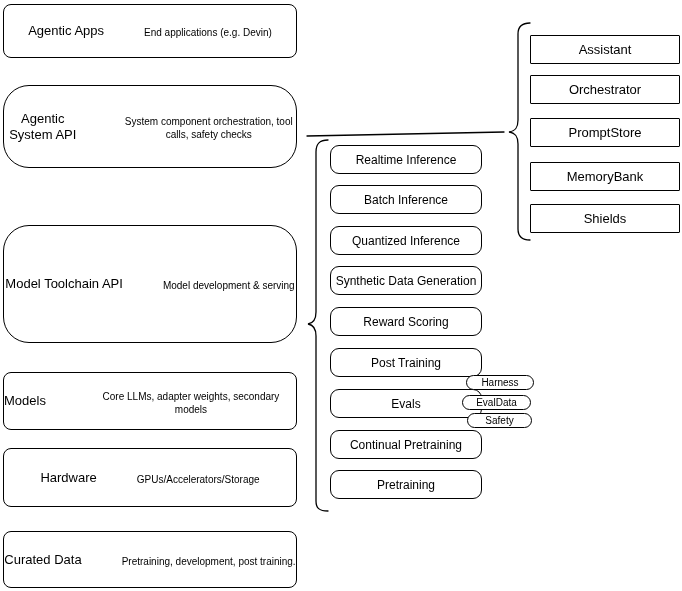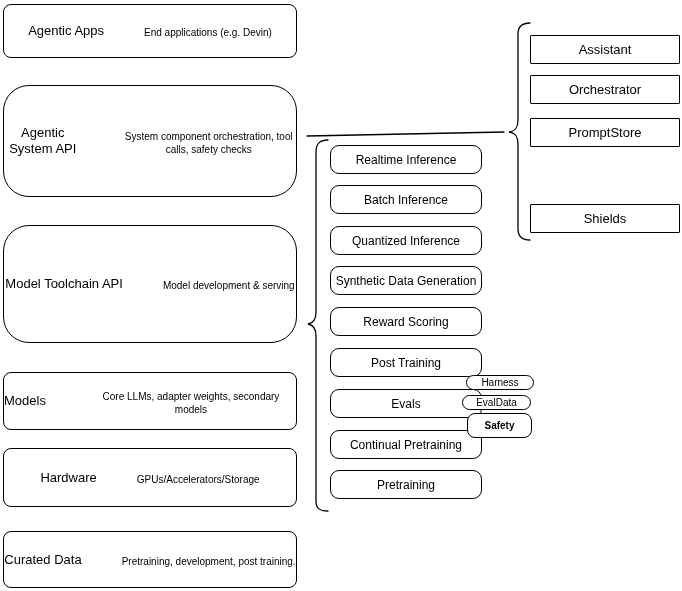--- a/index.html
+++ b/index.html
@@ -64,21 +64,21 @@
     <path d="M307,136 L504,132"></path>
     <path d="M328,140 C319,140 316,144 316,152 L316,312 C316,319 314,323 308,324 C314,325 316,329 316,336 L316,501 C316,508 319,511 328,511"></path>
     <path d="M530,23 C521,23 518,27 518,34 L518,120 C518,127 516,131 509,132 C516,133 518,137 518,144 L518,229 C518,236 521,240 530,240"></path>
   </svg>
 
   <div class="box lbox" style="top:4px;height:54px;">
     <div class="title">Agentic Apps</div>
     <div class="subtitle">End applications (e.g. Devin)</div>
   </div>
 
-  <div class="box lbox big" style="top:85px;height:112px;">
+  <div class="box lbox big" style="top:85px;height:83px;">
     <div class="title">Agentic System API</div>
     <div class="subtitle">System component orchestration, tool calls, safety checks</div>
   </div>
 
   <div class="box lbox big" style="top:225px;height:118px;">
     <div class="title">Model Toolchain API</div>
     <div class="subtitle">Model development &amp; serving</div>
   </div>
 
   <div class="box lbox" style="top:372px;height:58px;">
@@ -123,30 +123,33 @@
   <div class="box mbox" style="top:470px;">
     <span>Pretraining</span>
   </div>
 
   <div class="pill" style="left:466px;top:375px;width:68px;height:15px;">
     <span>Harness</span>
   </div>
   <div class="pill" style="left:462px;top:395px;width:69px;height:15px;">
     <span>EvalData</span>
   </div>
-  <div class="pill" style="left:467px;top:413px;width:65px;height:25px;font-weight:bold;">
+  <div class="pill" style="left:467px;top:413px;width:65px;height:15px;">
     <span>Safety</span>
   </div>
 
   <div class="box rbox" style="top:35px;">
     <span>Assistant</span>
   </div>
   <div class="box rbox" style="top:75px;">
     <span>Orchestrator</span>
   </div>
   <div class="box rbox" style="top:118px;">
     <span>PromptStore</span>
   </div>
+  <div class="box rbox" style="top:162px;">
+    <span>MemoryBank</span>
+  </div>
   <div class="box rbox" style="top:204px;">
     <span>Shields</span>
   </div>
 
 </div>
 
 </body></html>

